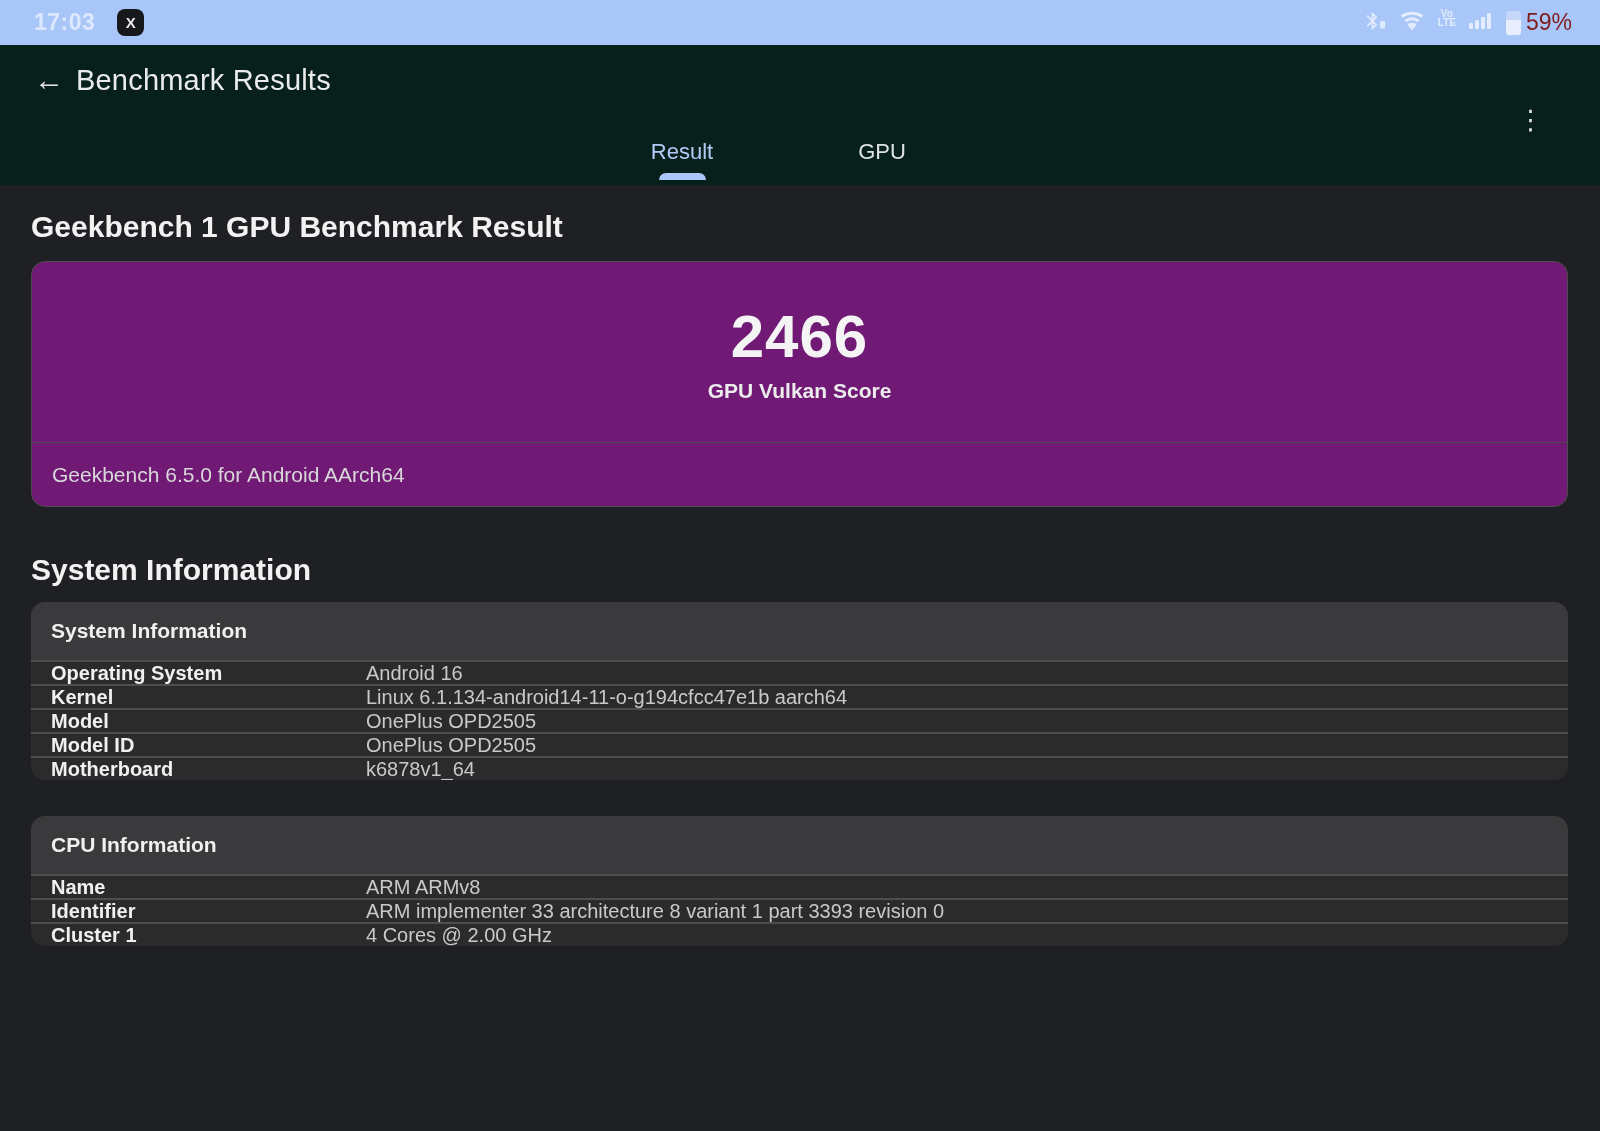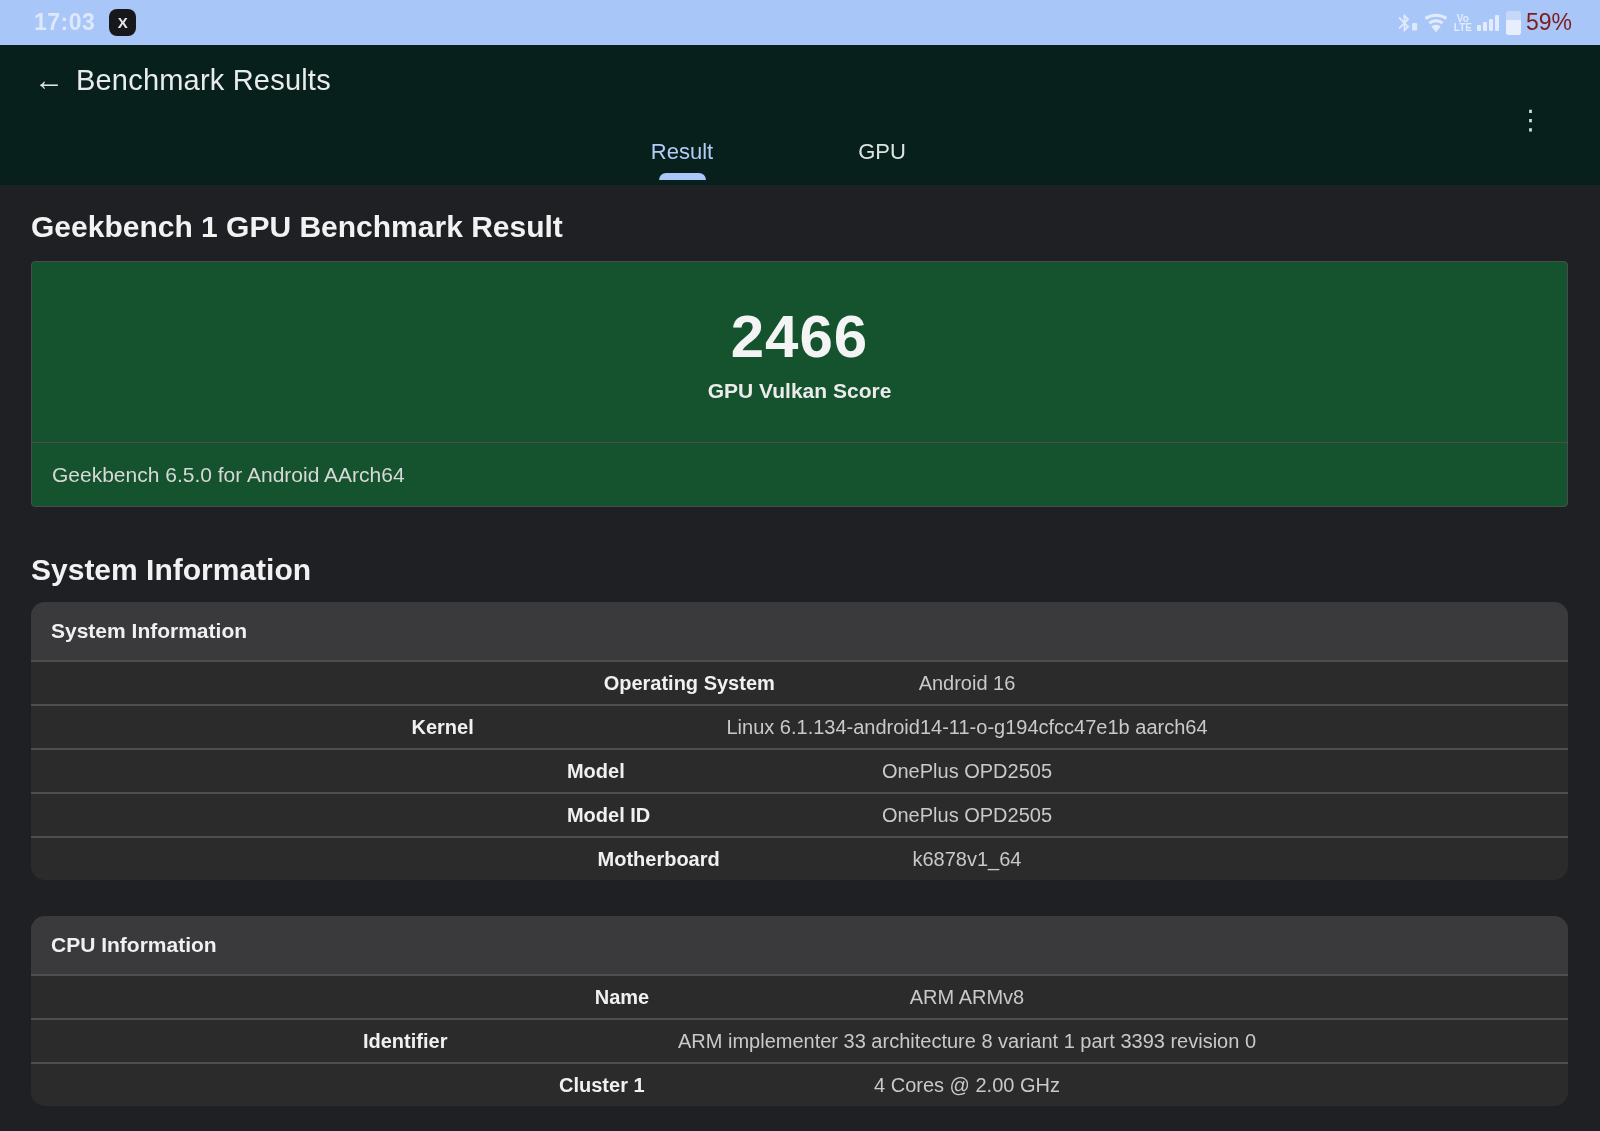--- a/index.html
+++ b/index.html
@@ -9,21 +9,21 @@
     background:#1f2023;
     color:#ededed;
   }
 
   
   .statusbar {
     height:45px; background:#a9c6f8;
     display:flex; align-items:center; justify-content:space-between;
     padding:0 28px 0 34px;
   }
-  .sb-left, .sb-right { display:flex; align-items:center; gap:4px; }
+  .sb-left, .sb-right { display:flex; align-items:flex-start; gap:12px; }
   .sb-time { color:#dde8fd; font-size:23px; font-weight:700; letter-spacing:.5px; }
   .x-badge {
     width:27px; height:27px; background:#16181c; border-radius:8px;
     display:flex; align-items:center; justify-content:center;
     color:#e9e9e9; font-size:15px; font-weight:700; margin-left:10px;
   }
   .sb-icon { display:flex; align-items:center; }
   .sb-icon svg { display:block; }
   .volte { display:flex; flex-direction:column; align-items:center; line-height:9px; color:#e3ecfd; font-weight:700; }
   .volte .v-top { font-size:10px; }
@@ -60,43 +60,43 @@
   .tab-indicator {
     position:absolute; bottom:0; width:47px; height:7px;
     background:#aac7f8; border-radius:7px 7px 0 0;
   }
 
   
   .main { padding:24px 32px 0 31px; }
   .page-heading { font-size:30px; font-weight:700; color:#f2f2f2; line-height:36px; }
 
   .card {
-    background:#14532d; border:1px solid #4b4b4d; border-radius:4px;
+    background:#701a75; border:1px solid #4b4b4d; border-radius:14px;
     overflow:hidden;
   }
   .score-card { margin-top:16px; }
   .score-block { text-align:center; padding:40px 0 38px 0; }
   .score-number { font-size:60px; line-height:70px; font-weight:600; color:#f4f4f4; letter-spacing:1px; }
   .score-label { margin-top:6px; font-size:21px; line-height:26px; font-weight:700; color:#ececec; }
   .score-footer {
     border-top:1px solid #4b4b4d; height:64px; display:flex; align-items:center;
     padding-left:20px; font-size:21px; color:#d8d8d8;
   }
 
   .section-heading { margin-top:45px; margin-bottom:14px; font-size:30px; font-weight:700; color:#f2f2f2; line-height:36px; }
 
   .table-card { border:none; border-radius:14px; background:#2b2b2c; }
   .table-card.cpu { margin-top:36px; }
   .thead {
     height:58px; background:#3a3a3c; display:flex; align-items:center;
     padding-left:20px; font-size:21px; font-weight:700; color:#f0f0f0;
   }
   .trow {
-    height:44px; display:flex; align-items:center;
-    border-top:2px solid #4e4e50; padding-left:20px;justify-content:center;
+    height:24px; display:flex; align-items:center;
+    border-top:2px solid #4e4e50; padding-left:20px;
   }
   .tlabel { width:315px; flex:none; font-size:20px; font-weight:700; color:#f0f0f0; }
   .tvalue { font-size:20px; color:#c9c9c9; }
 </style>
 </head>
 <body>
 
 <div class="statusbar">
   <div class="sb-left">
     <span class="sb-time">17:03</span>

